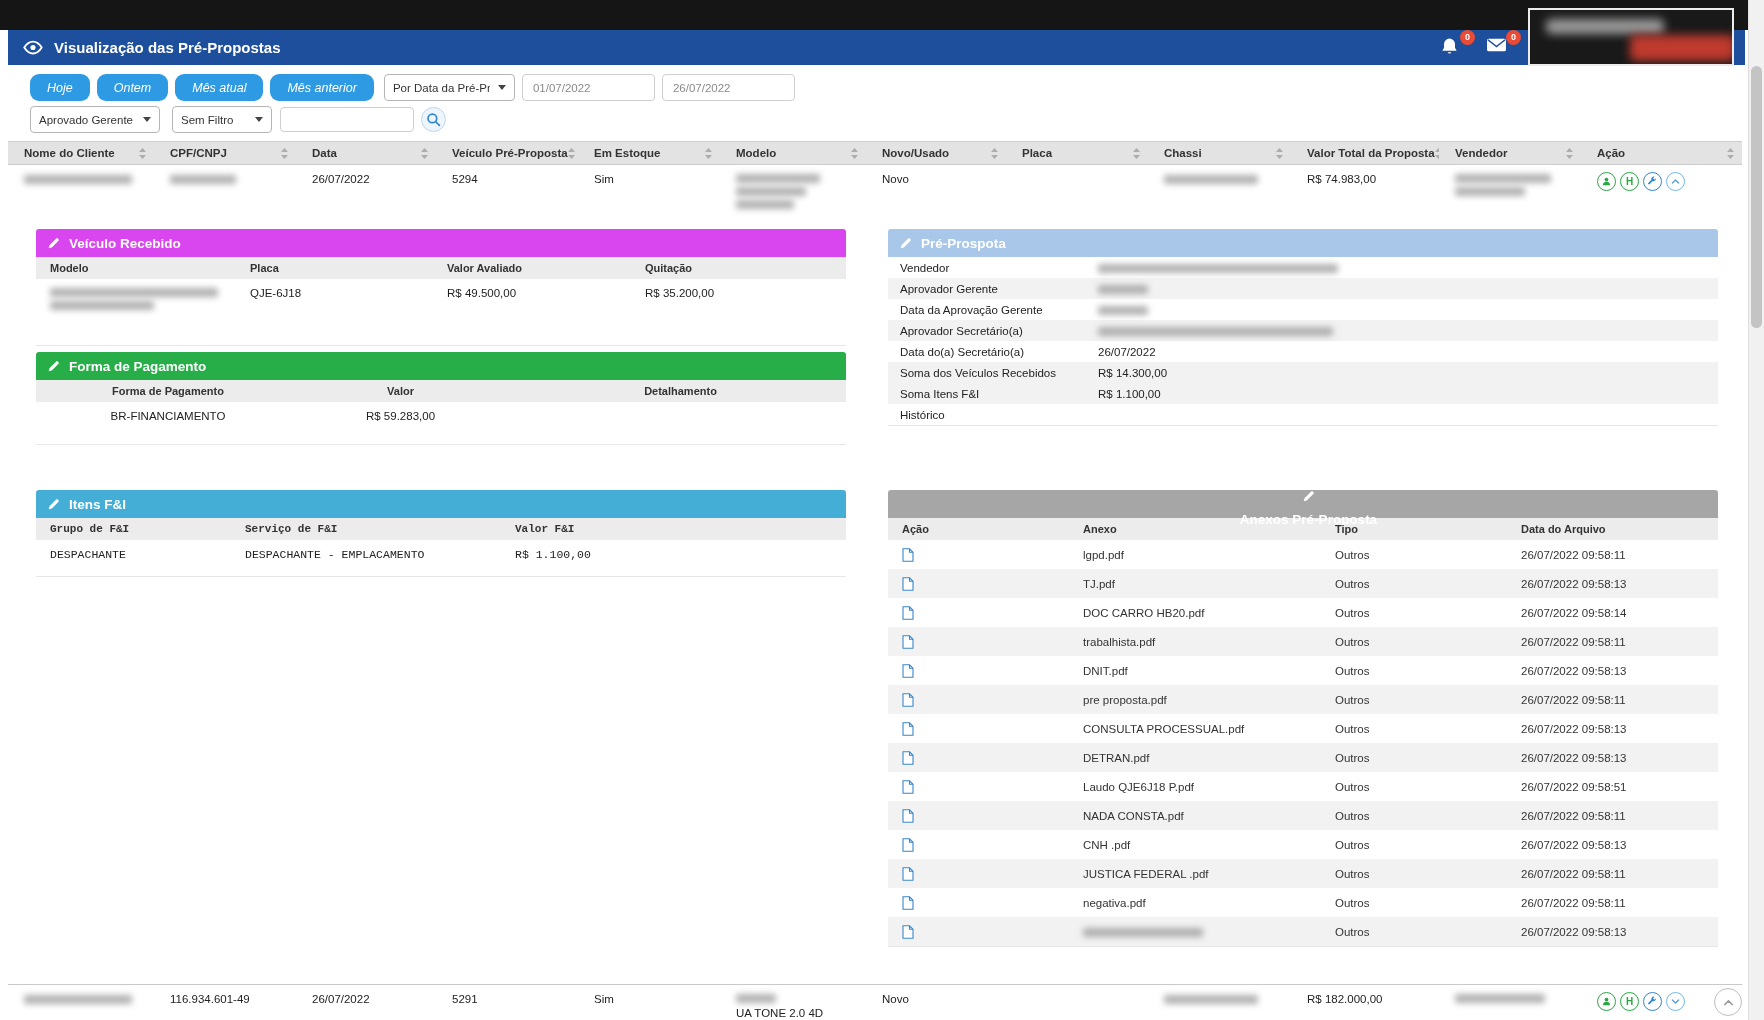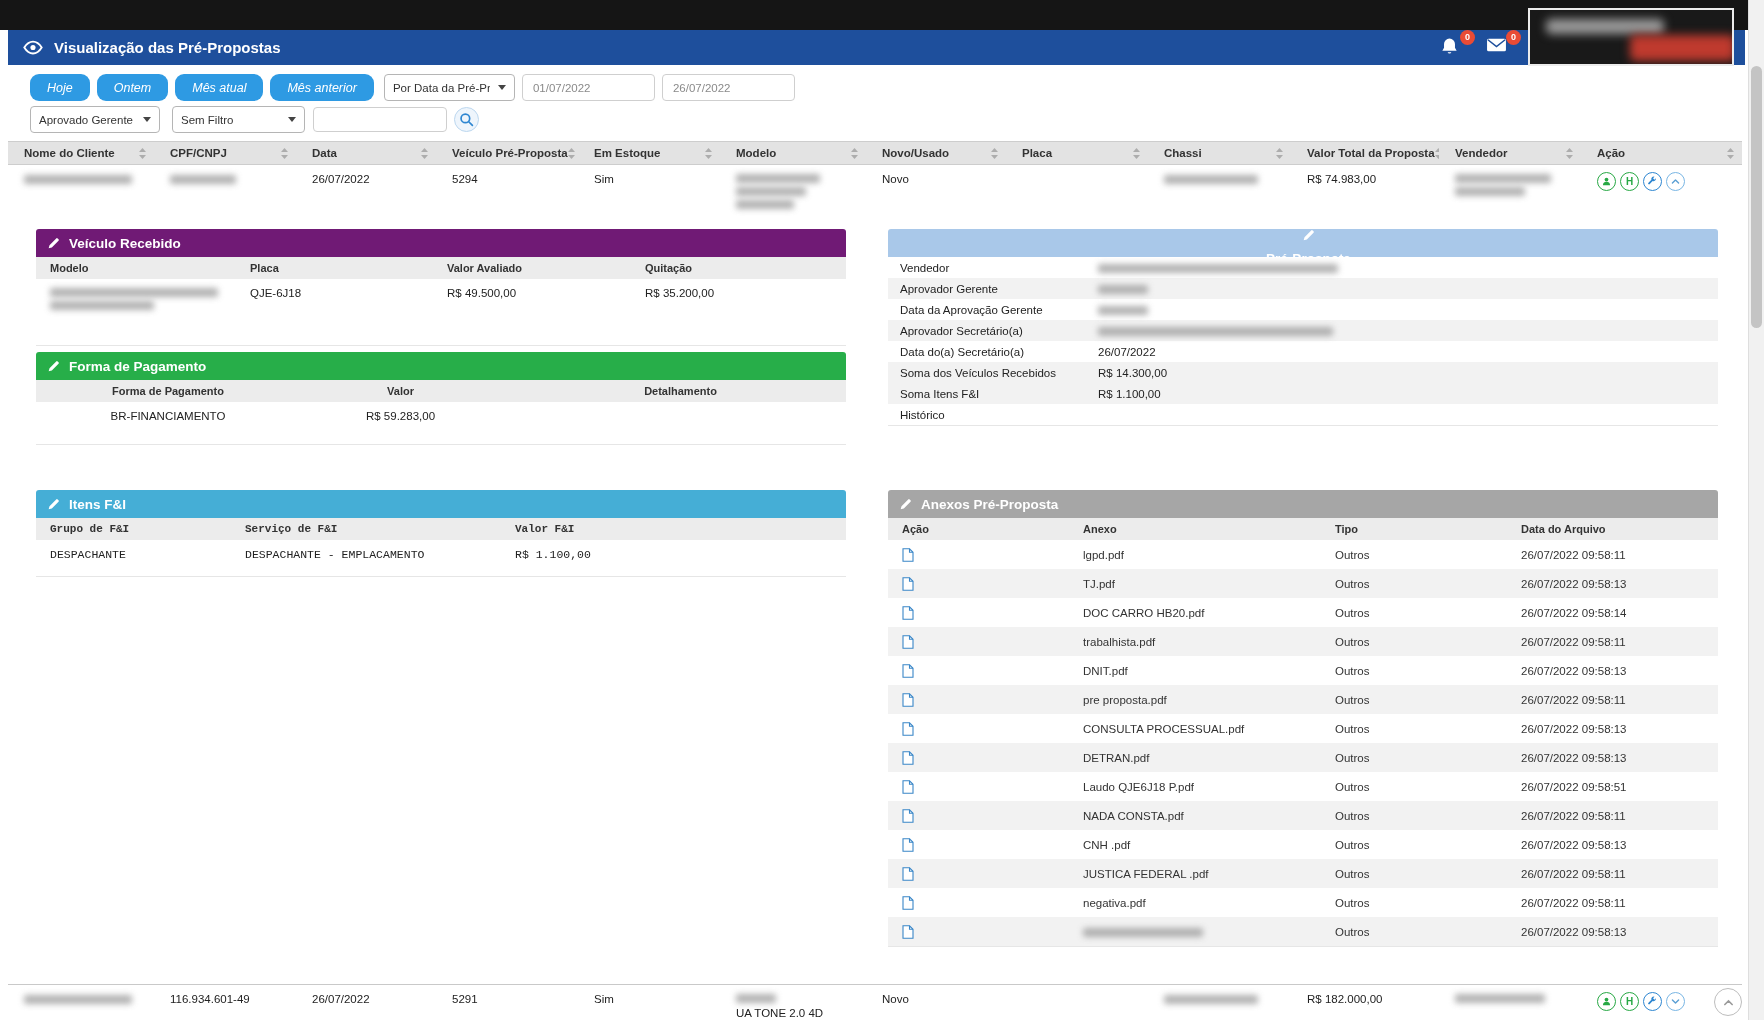--- a/index.html
+++ b/index.html
@@ -41,25 +41,25 @@
   .act{width:19px;height:19px;border-radius:50%;background:#fff;display:flex;align-items:center;justify-content:center;cursor:pointer;padding:0;flex:none;}
   .act svg{width:11px;height:11px;}
   .ic-green{border:1.5px solid #27a844;color:#27a844;}
   .ic-blue{border:1.5px solid #2e86d1;color:#2e86d1;}
   .ic-light{border:1.5px solid #79b6e4;color:#5a9fd4;}
   .hletter{font-size:10px;font-weight:bold;color:#27a844;line-height:1;}
 
   .panel{position:absolute;background:#fff;border-bottom:1px solid #e6e6e6;}
   .panel-head{height:28px;display:flex;align-items:center;gap:9px;padding-left:11px;color:#fff;font-weight:bold;font-size:13.5px;border-radius:3px 3px 0 0;}
   .pencil{display:inline-flex;cursor:pointer;}
-  .ph-slate{background:#701a75;}
+  .ph-slate{background:#d946ef;}
   .ph-green{background:#27ae49;}
   .ph-sky{background:#45aed6;}
-  .ph-pale{background:#a9c8e9;flex-direction:column;}
-  .ph-gray{background:#a6a6a6;}
+  .ph-pale{background:#a9c8e9;}
+  .ph-gray{background:#a6a6a6;flex-direction:column;}
 
   .grid-row{display:grid;align-items:center;}
   .grid-row > div:first-child{padding-left:14px;}
   .colhead{background:#ececec;font-weight:bold;font-size:11px;color:#333;height:22px;}
   .g-veic{grid-template-columns:214px 197px 198px 1fr;}
   .g-forma{grid-template-columns:250px 229px 1fr;}
   .g-itens{grid-template-columns:209px 270px 1fr;font-family:Liberation Mono, monospace;}
   .g-anexo{grid-template-columns:195px 252px 186px 1fr;}
   .veic-datarow{padding-top:8px;padding-bottom:6px;min-height:44px;align-items:start;}
   .forma-row,.itens-row{height:28px;}
@@ -125,21 +125,21 @@
   </div>
   <input class="dateinput" value="01/07/2022" style="">
   <input class="dateinput" value="26/07/2022" style="">
 </div>
 
 <div class="filters2">
   <div class="selbox" style="width:130px;">
     <span class="seltext">Aprovado Gerente</span>
     <span class="caret"></span>
   </div>
-  <div class="selbox" style="width:133px;justify-content:space-between;">
+  <div class="selbox" style="width:100px;justify-content:space-between;">
     <span class="seltext">Sem Filtro</span>
     <span class="caret"></span>
   </div>
   <input class="searchinput" style="margin-left: -4px;" value="">
   <button class="searchbtn" style="margin-left:-5px;">
     <span class="hicon">
       <svg width="15" height="15" viewBox="0 0 16 16">
           <circle cx="6.8" cy="6.8" r="4.6" fill="none" stroke="#2e86d1" stroke-width="1.8"></circle>
           <path d="M10.4 10.4L14.3 14.3" stroke="#2e86d1" stroke-width="1.8" stroke-linecap="round"></path>
         </svg>

